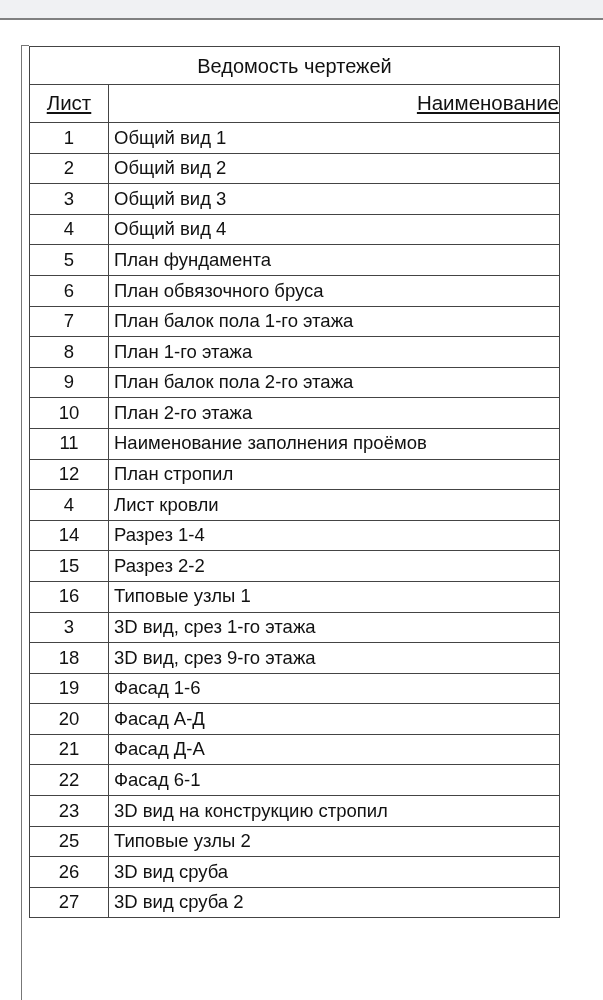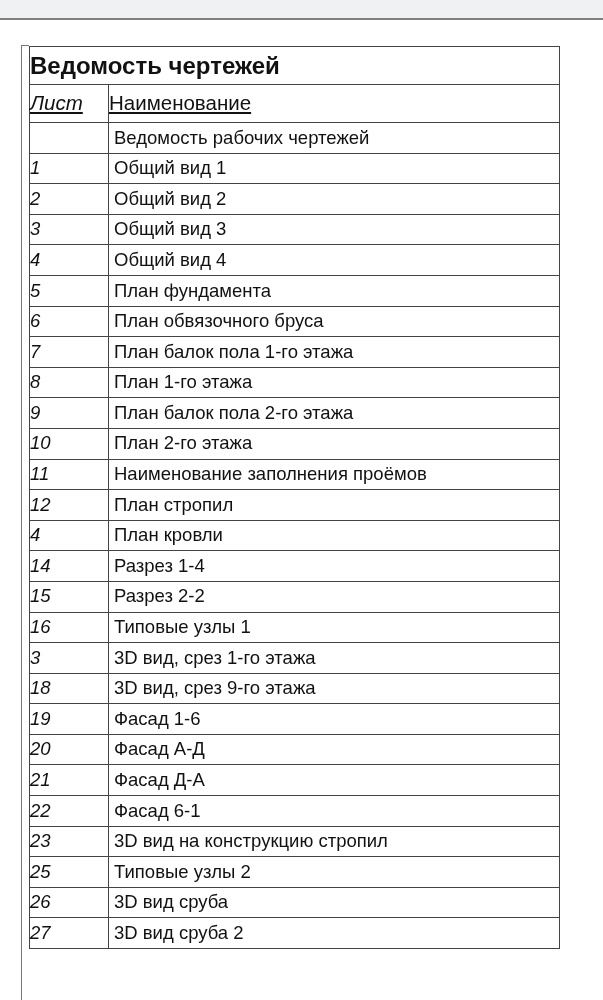--- a/index.html
+++ b/index.html
@@ -3,47 +3,43 @@
 <meta charset="utf-8">
 <style>
   html,body{margin:0;padding:0;background:#fff;}
   body{width:603px;height:1000px;position:relative;overflow:hidden;font-family:"Liberation Sans",sans-serif;color:#111;}
   .topbar{position:absolute;left:0;top:0;width:603px;height:18px;background:#f0f1f3;}
   .topline{position:absolute;left:0;top:18px;width:603px;height:2px;background:#808080;}
   .frame-left{position:absolute;left:21px;top:45px;width:1px;height:955px;background:#777;}
   .frame-top{position:absolute;left:21px;top:45px;width:8px;height:1px;background:#777;}
   table{position:absolute;left:29px;top:46px;width:531px;border-collapse:collapse;}
   td{border:1px solid #444;font-size:18.5px;height:29.6px;padding:0;line-height:1;}
-  .title{font-weight:bold;text-align:left;font-size:24px;height:37px;}
-  .hdr{text-align:left;font-size:20.5px;height:37px;}
+  .title{font-weight:normal;text-align:center;font-size:20px;height:37px;}
+  .hdr{text-align:right;font-size:20.5px;height:37px;}
   .hdr span{text-decoration:underline;}
-  .num{width:78px;text-align:left;font-style:italic;}
+  .num{width:78px;text-align:center;}
   .name{padding-left:5px;}
 </style>
 </head>
 <body>
 
 <div class="topbar"></div>
 <div class="topline"></div>
 <div class="frame-left"></div>
 <div class="frame-top"></div>
 
 <table>
   <tbody id="tbody">
     <tr>
       <td colspan="2" class="title">Ведомость чертежей</td>
     </tr>
     <tr>
       <td class="hdr num"><span>Лист</span></td>
       <td class="hdr"><span>Наименование</span></td>
     </tr>
-  <tr>
-        <td class="num"></td>
-        <td class="name">Ведомость рабочих чертежей</td>
-      </tr>
       <tr>
         <td class="num">1</td>
         <td class="name">Общий вид 1</td>
       </tr>
       <tr>
         <td class="num">2</td>
         <td class="name">Общий вид 2</td>
       </tr>
       <tr>
         <td class="num">3</td>
@@ -80,21 +76,21 @@
       <tr>
         <td class="num">11</td>
         <td class="name">Наименование заполнения проёмов</td>
       </tr>
       <tr>
         <td class="num">12</td>
         <td class="name">План стропил</td>
       </tr>
       <tr>
         <td class="num">4</td>
-        <td class="name">План кровли</td>
+        <td class="name">Лист кровли</td>
       </tr>
       <tr>
         <td class="num">14</td>
         <td class="name">Разрез 1-4</td>
       </tr>
       <tr>
         <td class="num">15</td>
         <td class="name">Разрез 2-2</td>
       </tr>
       <tr>

